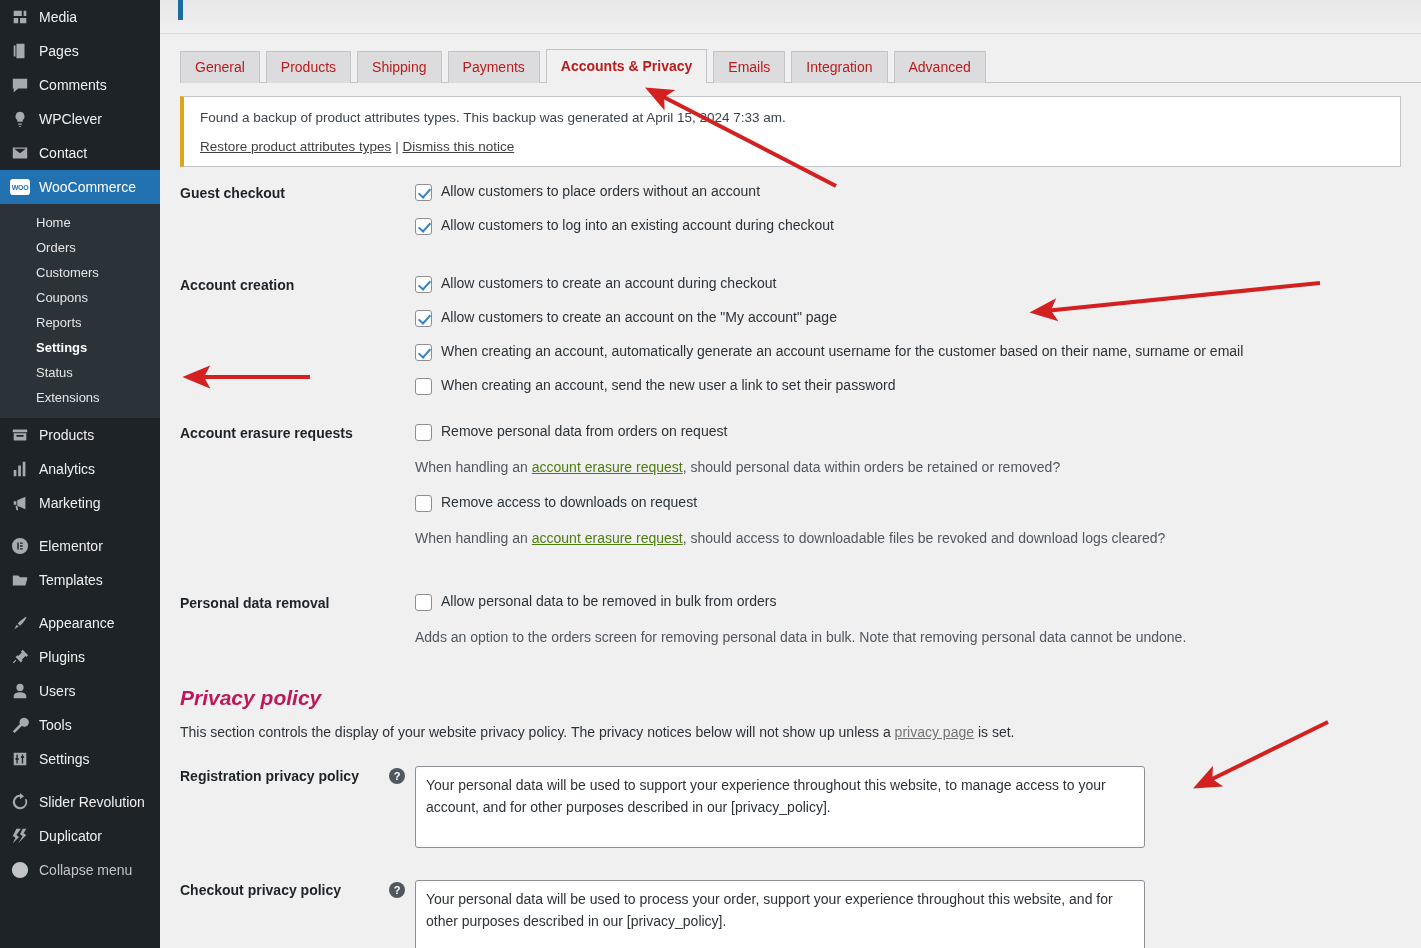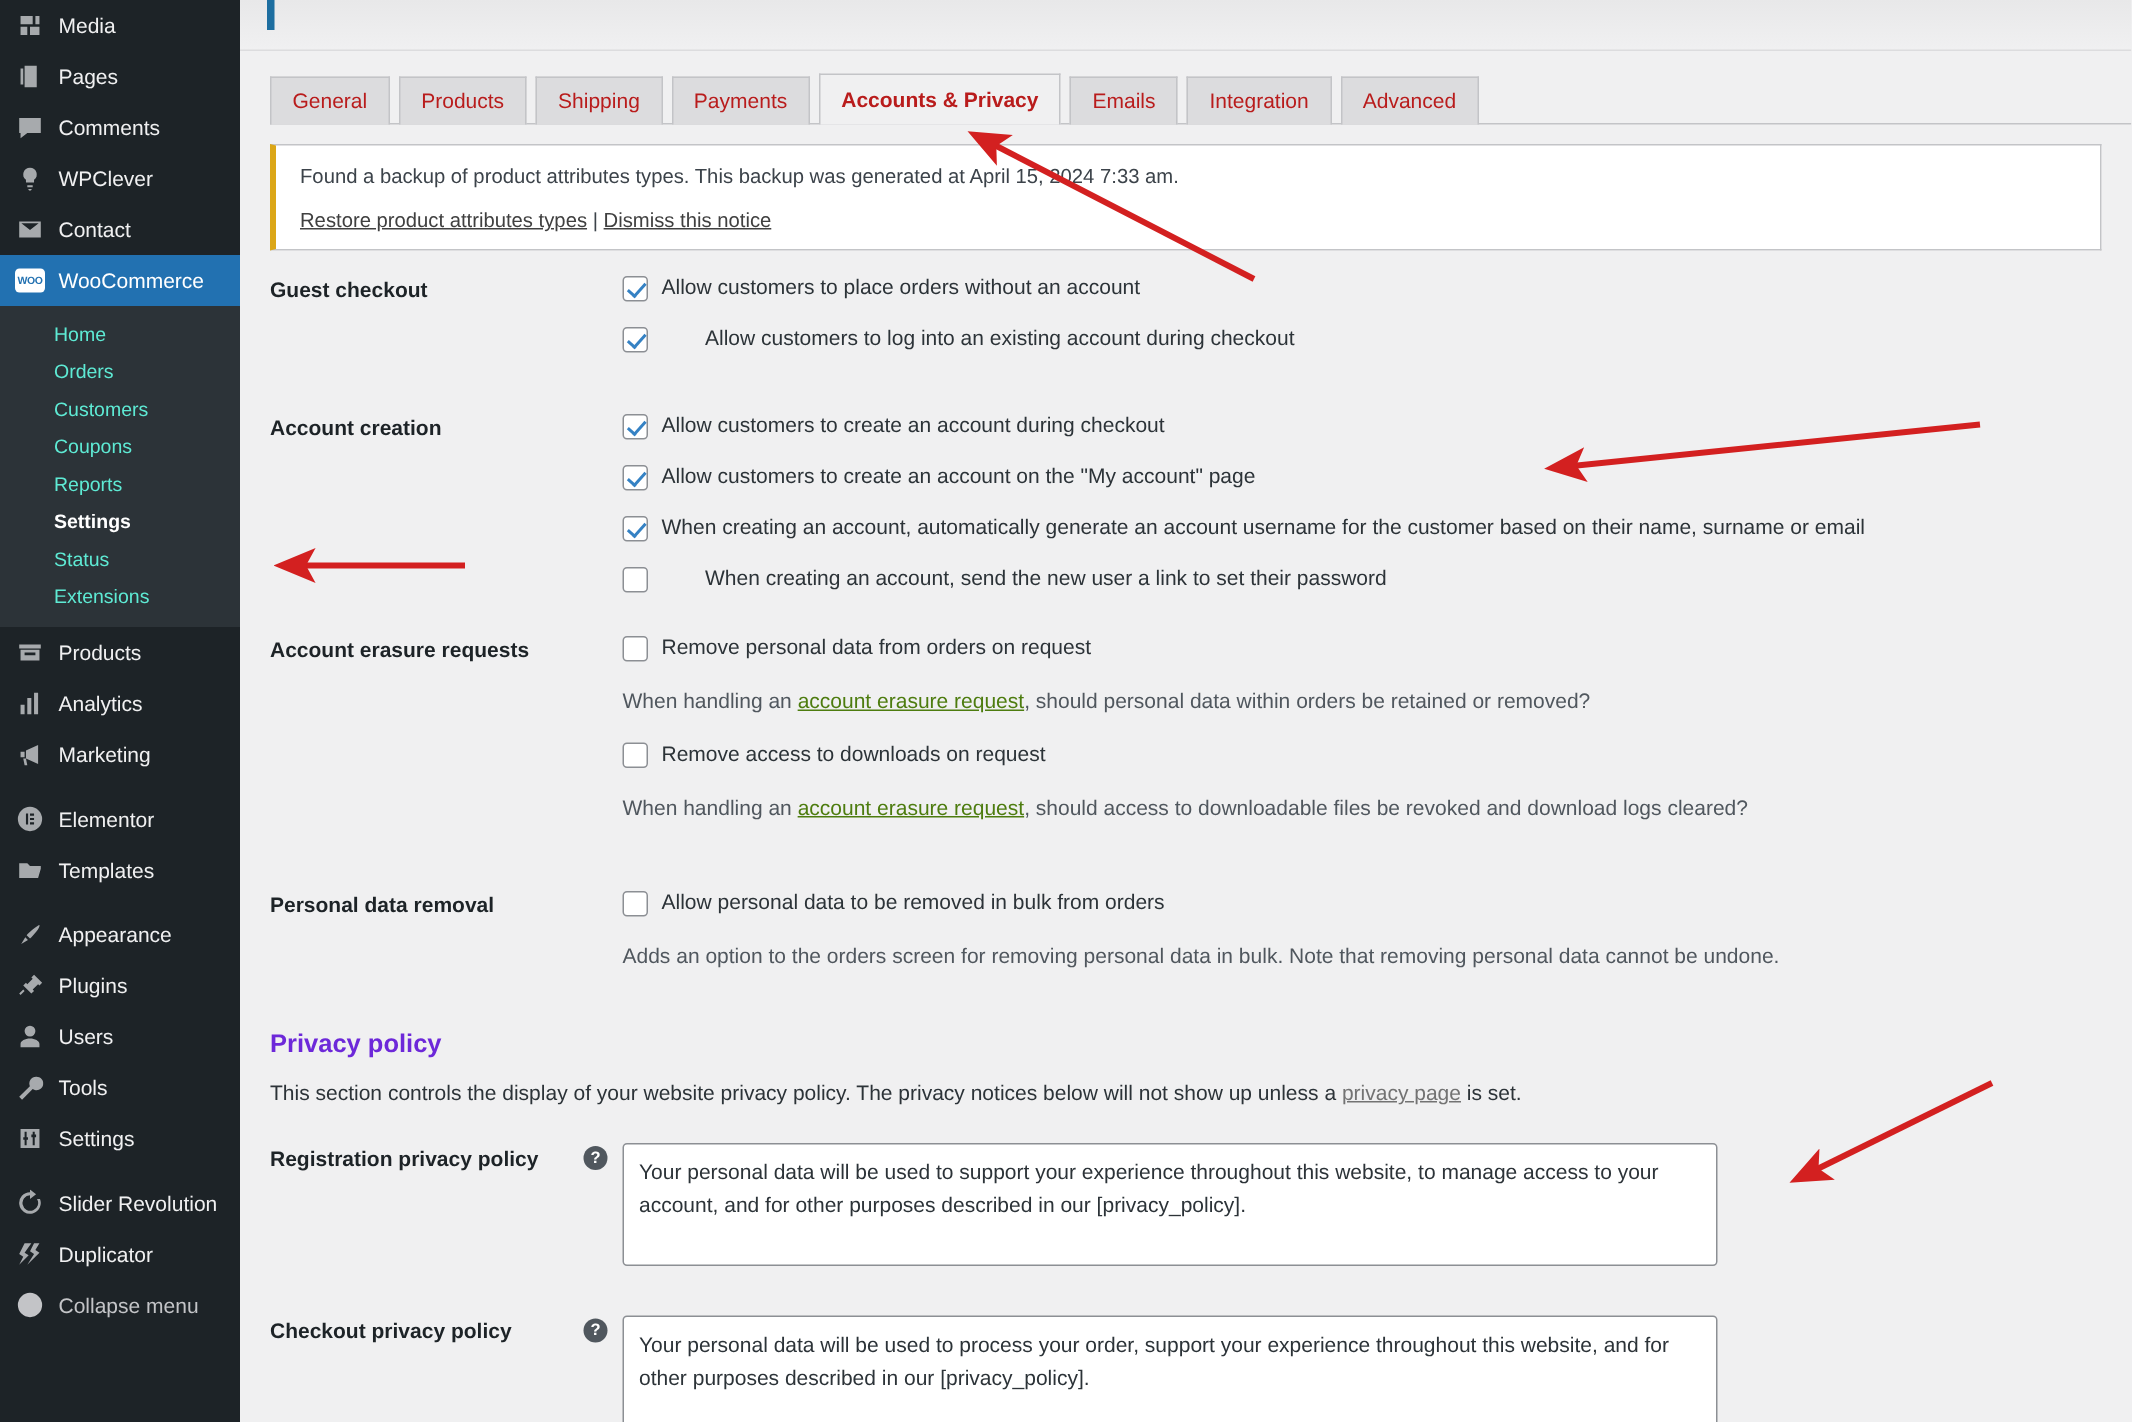--- a/index.html
+++ b/index.html
@@ -53,21 +53,21 @@
     font-size: 7px; font-weight: bold;
     display: flex; align-items: center; justify-content: center;
     letter-spacing: -0.3px;
   }
 
   .submenu { background: #2c3338; padding: 6px 0 8px 0; }
   .submenu-item {
     display: block;
     padding: 5px 0 5px 36px;
     font-size: 13px;
-    color: #5eead4;
+    color: #e5e5e5;
     cursor: pointer;
     white-space: nowrap;
   }
   .submenu-item.current { color: #fff; font-weight: bold; }
 
   .menu-sep { height: 9px; }
 
   .collapse-item { color: #c3c4c7; }
   .collapse-item .mi-icon svg { fill: #c3c4c7; }
 
@@ -184,21 +184,21 @@
     margin-left: 4px;
     cursor: pointer;
     flex: 0 0 16px;
   }
 
   .cbrow {
     display: flex;
     align-items: flex-start;
     margin-bottom: 16px;
   }
-  .cbrow:last-child { margin-bottom: 0; gap: 29px; }
+  .cbrow:last-child { margin-bottom: 0; }
   .cbox {
     width: 17px; height: 17px;
     border: 1px solid #8c8f94;
     border-radius: 3px;
     background: #fff;
     flex: 0 0 17px;
     margin-right: 9px;
     margin-top: 1px;
     position: relative;
     cursor: pointer;
@@ -222,25 +222,26 @@
     font-size: 14px;
     color: #50575e;
     margin: 0 0 16px 0;
     line-height: 1.5;
   }
   .desc a { color: #4d7c0f; text-decoration: underline; }
   .spacer-lg { height: 30px; }
   .spacer-md { height: 18px; }
 
   h2.section-title {
-    font-size: 17px;
+    font-size: 21px;
     font-weight: bold;
-    color: #6d28d9;
+    color: #be185d;
     margin: 22px 0 14px 0;
     padding: 0;
+    font-style: italic;
   }
   p.section-desc {
     font-size: 14px;
     color: #2c3338;
     margin: 0 0 16px 0;
   }
   p.section-desc a { color: #737373; text-decoration: underline; }
 
   textarea.pp-text {
     width: 730px;

